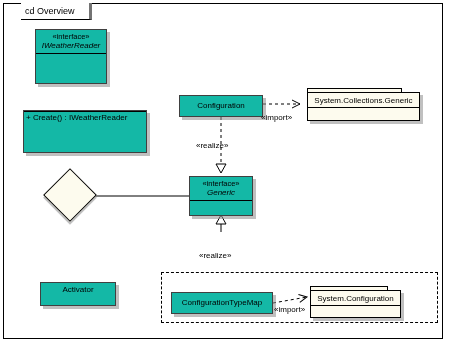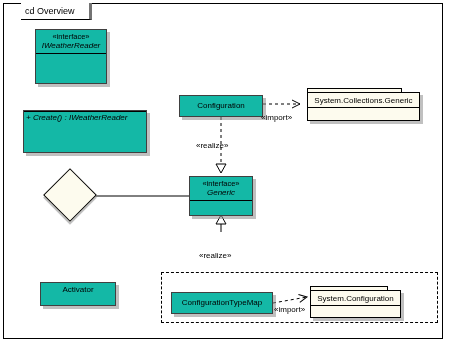--- a/index.html
+++ b/index.html
@@ -75,21 +75,20 @@
   .node .sep {
     border-top: 1px solid #000000;
     height: 0;
   }
   .node .compartment {
     min-height: 8px;
     padding: 1px 2px;
     line-height: 10px;
     white-space: nowrap;
     overflow: hidden;
-    font-style: italic;
   }
   .node.plain .hdr {
     padding-top: 4px;
     padding-bottom: 4px;
   }
   .node.plain .nm {
     font-style: normal;
   }
   
   .pkg {

